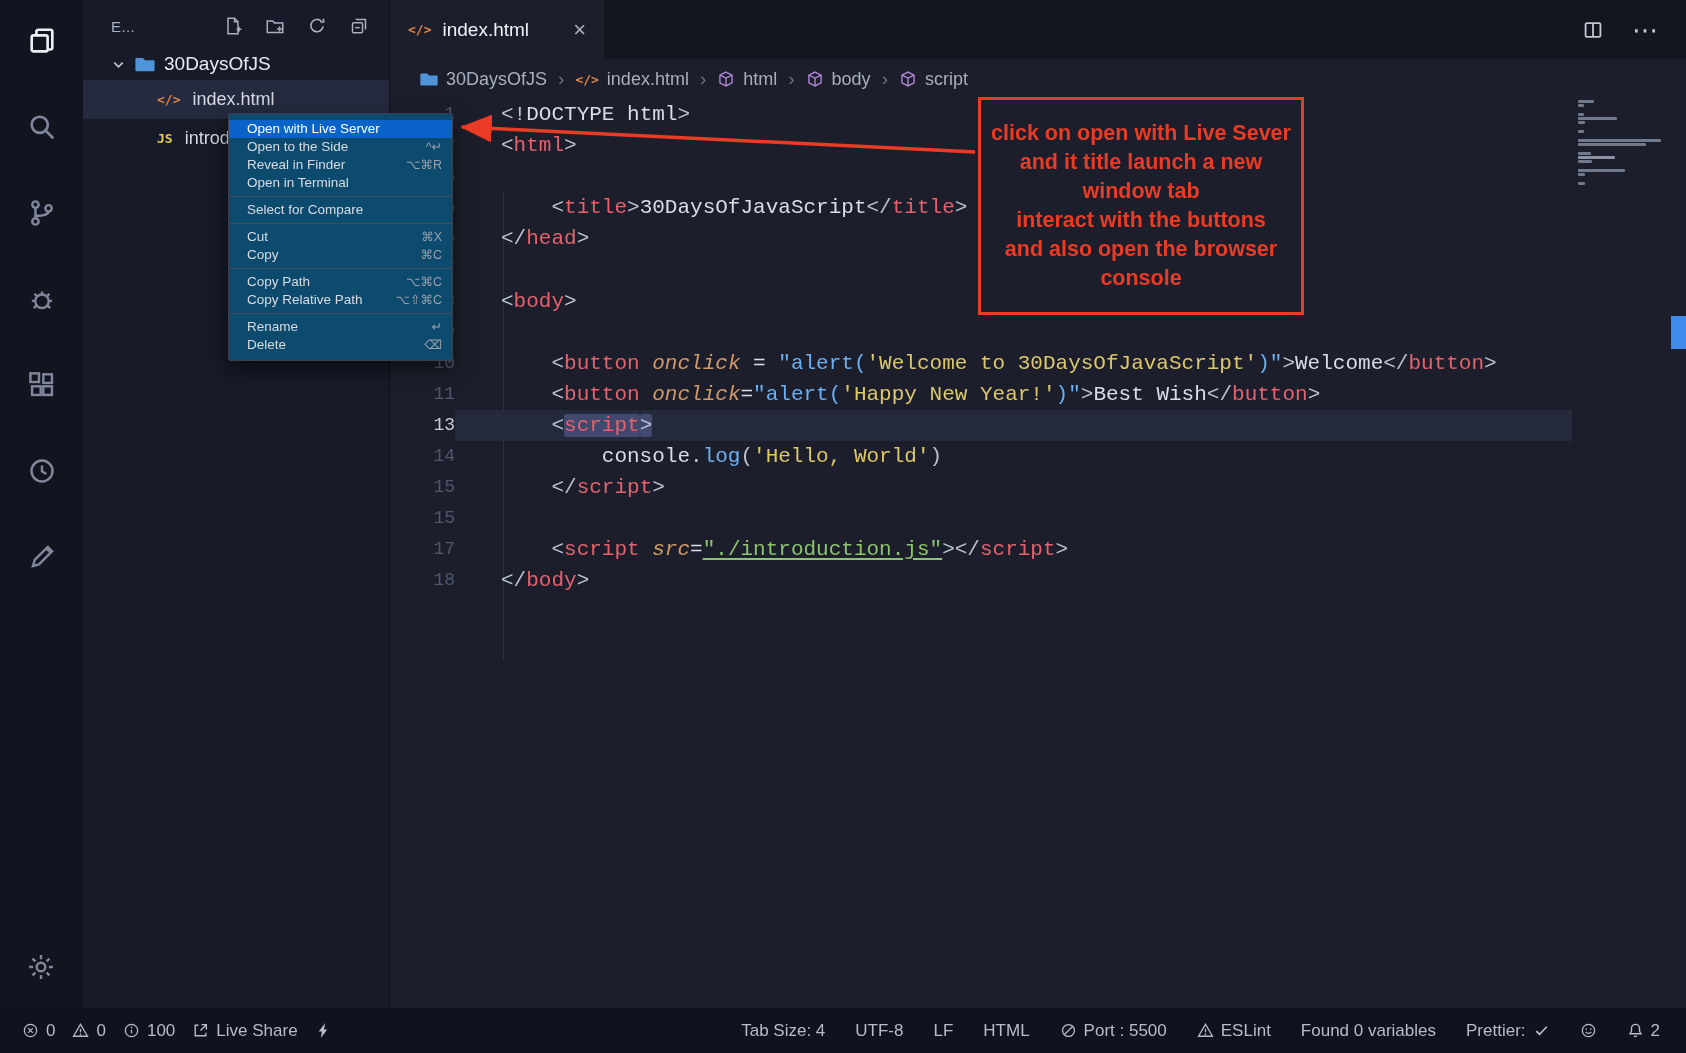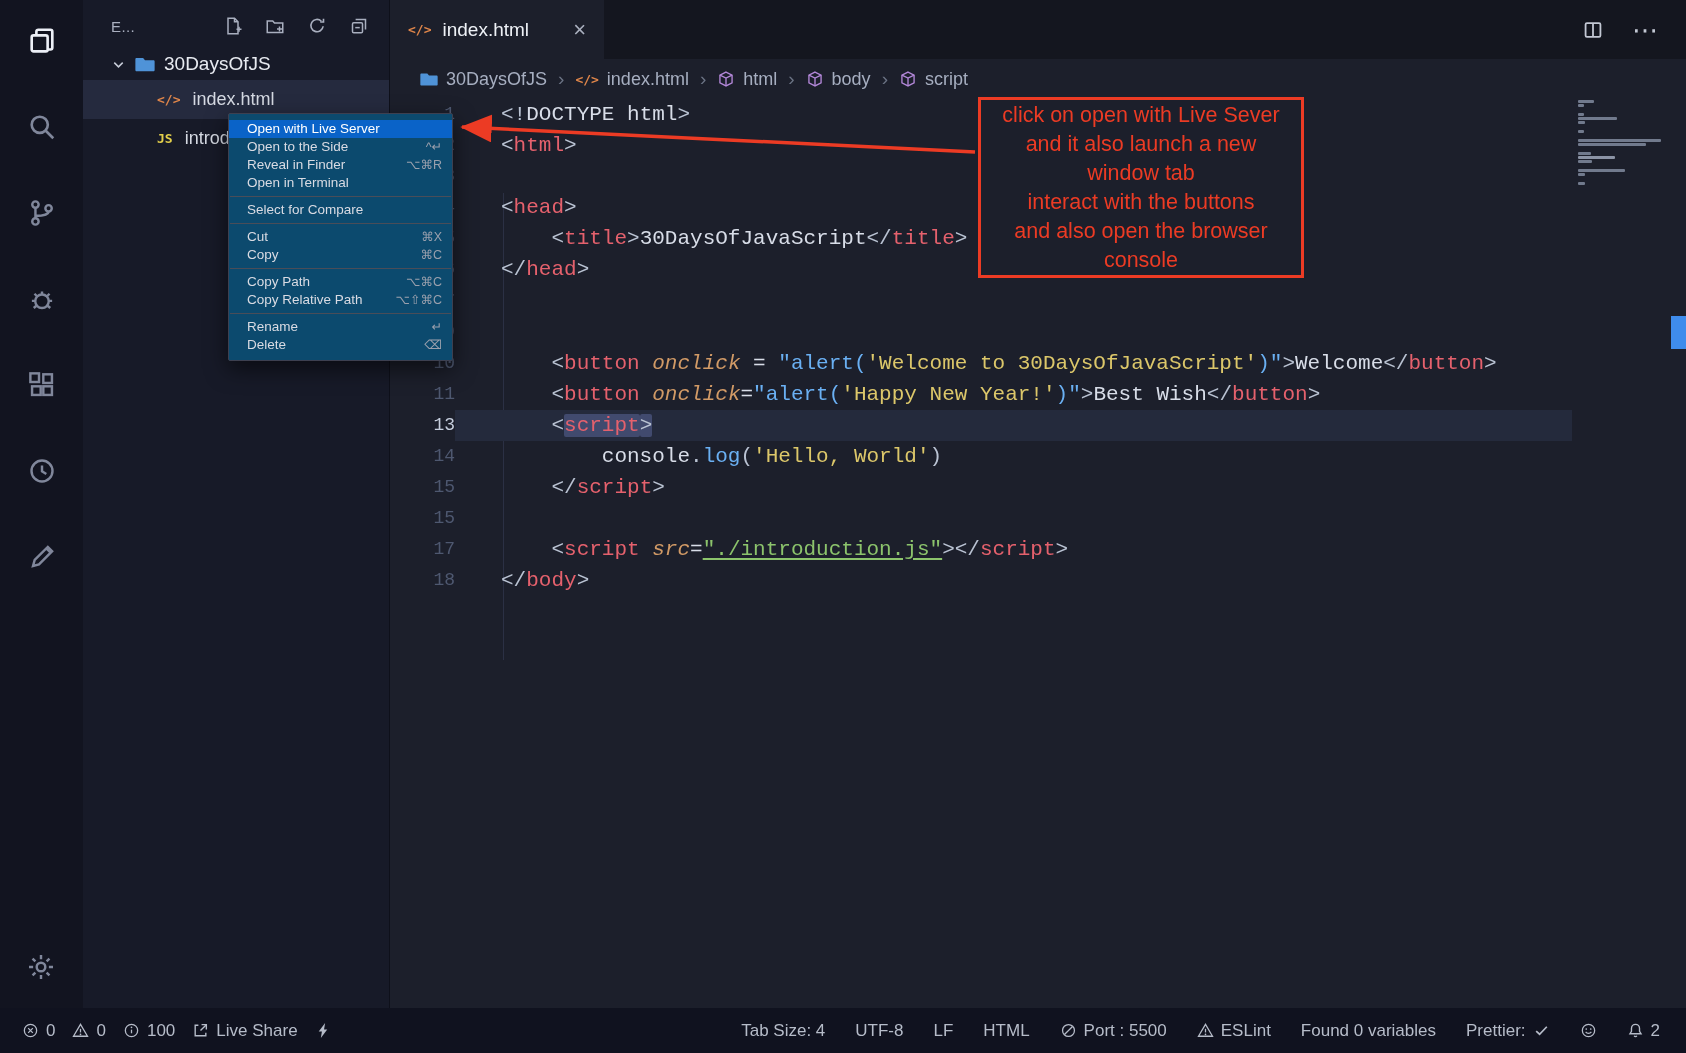--- a/index.html
+++ b/index.html
@@ -83,23 +83,23 @@
   .context-menu { position: absolute; left: 228px; top: 113px; width: 225px; background: #0c4a6e;
     border: 1px solid #3d4050; border-radius: 2px; box-shadow: 0 8px 22px rgba(0,0,0,.55);
     padding: 6px 0; font-size: 13.5px; color: #d9dbe3; z-index: 40; }
   .menu-item { height: 18px; line-height: 18px; display: flex; justify-content: space-between; padding: 0 10px 0 18px; cursor: pointer; }
   .menu-item.hl { background: #0a63c8; color: #fff; }
   .mi-k { color: #9aa0ad; font-size: 12.5px; }
   .menu-item.hl .mi-k { color: #dce9f8; }
   .menu-sep { height: 1px; background: #4a4d58; margin: 4px 1px; }
 
   
-  .red-box { position: absolute; left: 978px; top: 97px; width: 326px; height: 181px; border: 3px solid #ec3b24;
+  .red-box { position: absolute; left: 978px; top: 97px; width: 326px; height: 218px; border: 3px solid #ec3b24;
     color: #ec3b24; display: flex; flex-direction: column; justify-content: center; text-align: center;
-    font-size: 21.5px; line-height: 29px; z-index: 50; }
+    font-size: 21.5px; line-height: 29px; z-index: 50; font-weight: bold; }
   .arrow { position: absolute; left: 0; top: 0; z-index: 60; pointer-events: none; }
 </style>
 </head>
 <body>
 
 <div class="app">
 
   <div class="activitybar">
     <div class="ab-icon active">
       <svg viewBox="0 0 16 16" fill="none" stroke="currentColor" stroke-width="1.4">
@@ -283,34 +283,34 @@
           </div>
           <div class="cl">
             <span class="ln">2</span>
             <span class="lc"><span class="p">&lt;</span><span class="tag">html</span><span class="p">&gt;</span></span>
           </div>
           <div class="cl">
             <span class="ln">3</span>
             <span class="lc"></span>
           </div>
           <div class="cl">
-            <span class="ln">4</span>
-            <span class="lc"><span class="p">&lt;</span><span class="tag">head</span><span class="p">&gt;</span></span>
-          </div>
-          <div class="cl">
             <span class="ln">5</span>
             <span class="lc"><span class="w">    </span><span class="p">&lt;</span><span class="tag">title</span><span class="p">&gt;</span><span class="w">30DaysOfJavaScript</span><span class="p">&lt;/</span><span class="tag">title</span><span class="p">&gt;</span></span>
           </div>
           <div class="cl">
             <span class="ln">6</span>
             <span class="lc"><span class="p">&lt;/</span><span class="tag">head</span><span class="p">&gt;</span></span>
           </div>
           <div class="cl">
             <span class="ln">7</span>
             <span class="lc"></span>
+          </div>
+          <div class="cl">
+            <span class="ln">8</span>
+            <span class="lc"><span class="p">&lt;</span><span class="tag">body</span><span class="p">&gt;</span></span>
           </div>
           <div class="cl">
             <span class="ln">9</span>
             <span class="lc"></span>
           </div>
           <div class="cl">
             <span class="ln">10</span>
             <span class="lc"><span class="w">    </span><span class="p">&lt;</span><span class="tag">button</span><span class="w"> </span><span class="attr">onclick</span><span class="w"> = </span><span class="fn">"alert(</span><span class="str">'Welcome to 30DaysOfJavaScript'</span><span class="fn">)"</span><span class="p">&gt;</span><span class="w">Welcome</span><span class="p">&lt;/</span><span class="tag">button</span><span class="p">&gt;</span></span>
           </div>
           <div class="cl">
@@ -529,21 +529,21 @@
       </div>
       <div class="menu-item">
         <span class="mi-l">Delete</span>
         <span class="mi-k">⌫</span>
       </div>
     </div>
 
   <div class="red-box">
       <div id="ann">
         <div>click on open with Live Sever</div>
-        <div>and it also launch a new</div>
+        <div>and it title launch a new</div>
         <div>window tab</div>
         <div>interact with the buttons</div>
         <div>and also open the browser</div>
         <div>console</div>
       </div>
     </div>
 
   <svg class="arrow" width="1686" height="1053" viewBox="0 0 1686 1053">
     <defs>
       <marker id="ah" markerWidth="10" markerHeight="9" refX="8.5" refY="4" orient="auto">

